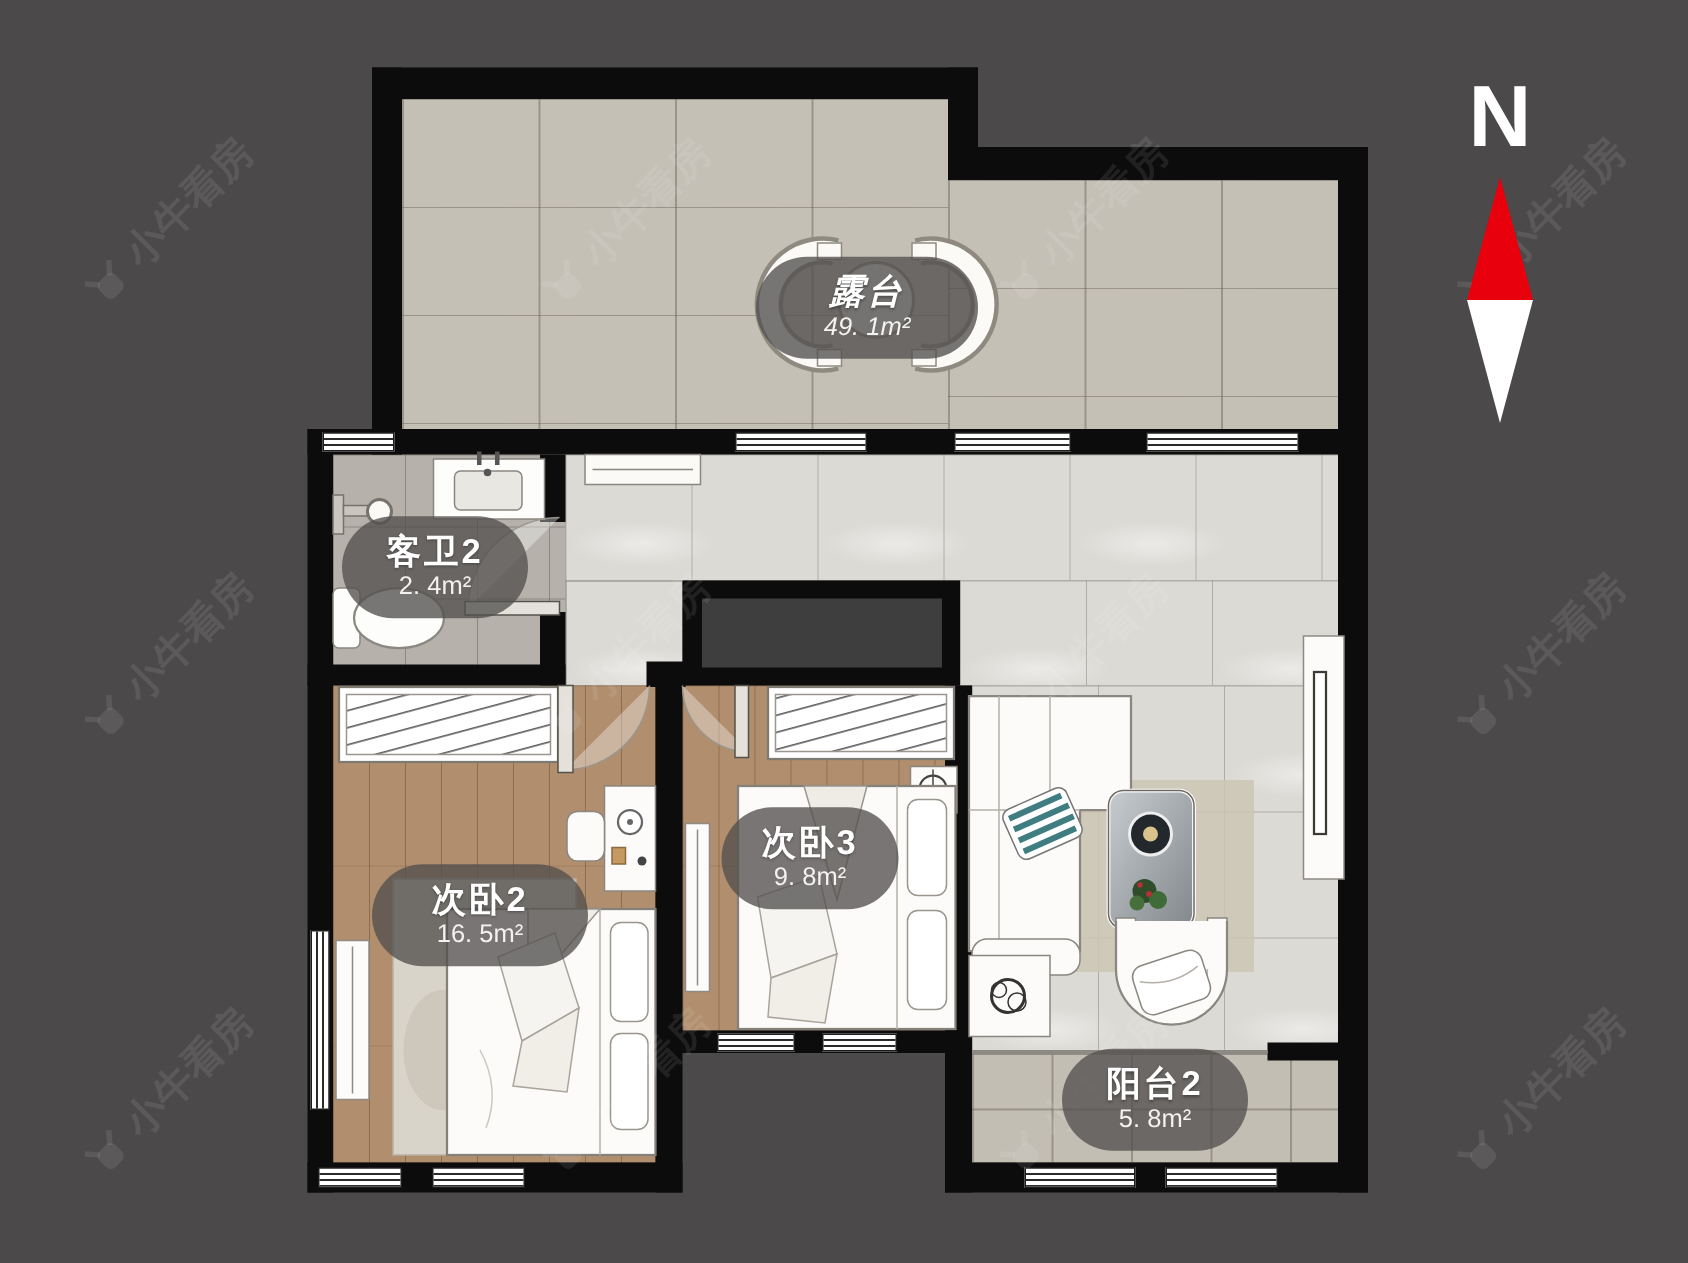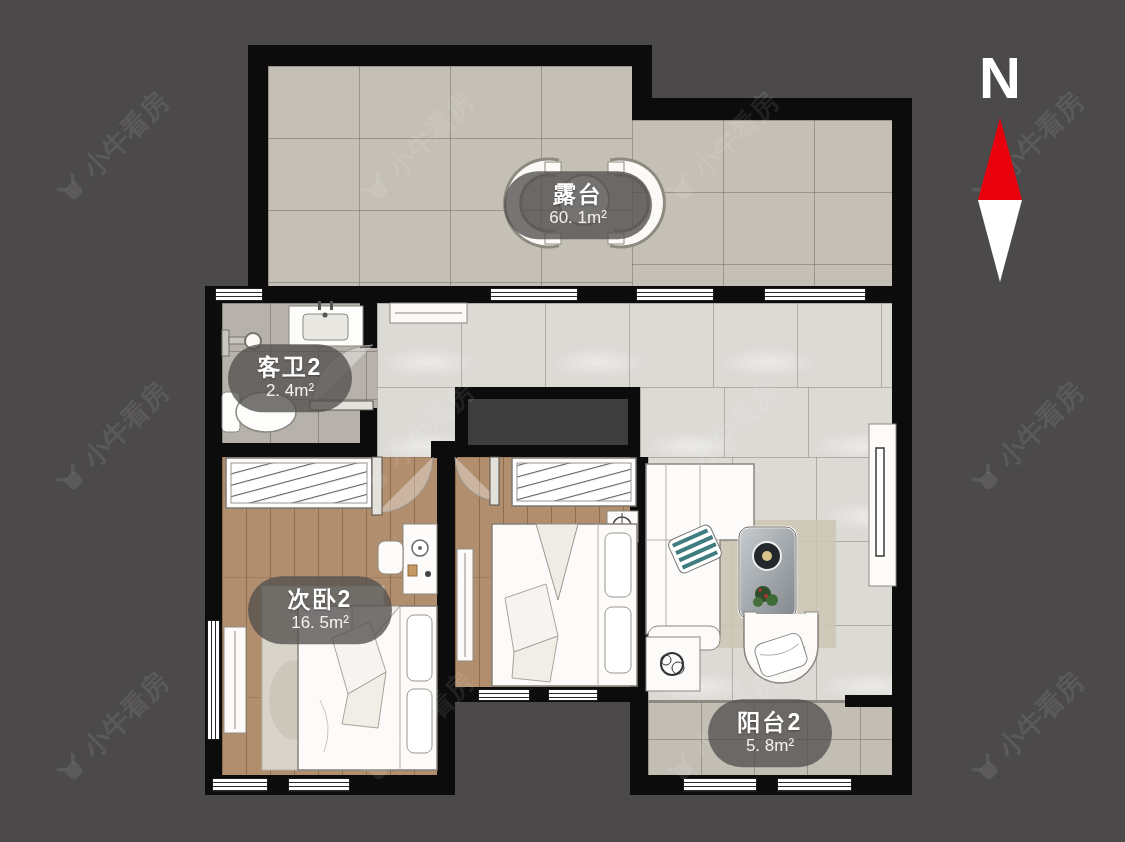--- a/index.html
+++ b/index.html
@@ -345,31 +345,35 @@
       </div>
     <div class="wm" style="left:955px;top:710px;">
         <svg viewBox="0 0 32 32" width="30" height="30">
           <path d="M4,5 L11,13 M28,5 L21,13" stroke="currentColor" stroke-width="4" fill="none"></path>
           <rect x="8" y="11" width="16" height="16" rx="5" fill="currentColor"></rect>
         </svg>
         <span>小牛看房</span>
       </div>
   </div>
 
-  <div class="pill" style="left:578px;top:205px;min-width:120px;">
+  <div class="pill" style="left:578px;top:205px;min-width:120px;font-style:italic;">
     <div class="pill-name">露台</div>
-    <div class="pill-area">60. 1m²</div>
+    <div class="pill-area">49. 1m²</div>
   </div>
   <div class="pill" style="left:290px;top:378px;min-width:96px;">
     <div class="pill-name">客卫2</div>
     <div class="pill-area">2. 4m²</div>
   </div>
   <div class="pill" style="left:320px;top:610px;min-width:116px;">
     <div class="pill-name">次卧2</div>
     <div class="pill-area">16. 5m²</div>
+  </div>
+  <div class="pill" style="left:540px;top:572px;min-width:90px;">
+    <div class="pill-name">次卧3</div>
+    <div class="pill-area">9. 8m²</div>
   </div>
   <div class="pill" style="left:770px;top:733px;min-width:96px;">
     <div class="pill-name">阳台2</div>
     <div class="pill-area">5. 8m²</div>
   </div>
 
   <div class="compass-n">N</div>
   <svg class="compass-svg" width="46" height="168" viewBox="0 0 46 168">
     <polygon points="23,2 1,84 45,84" fill="#e8000d"></polygon>
     <polygon points="1,84 45,84 23,166" fill="#ffffff"></polygon>

